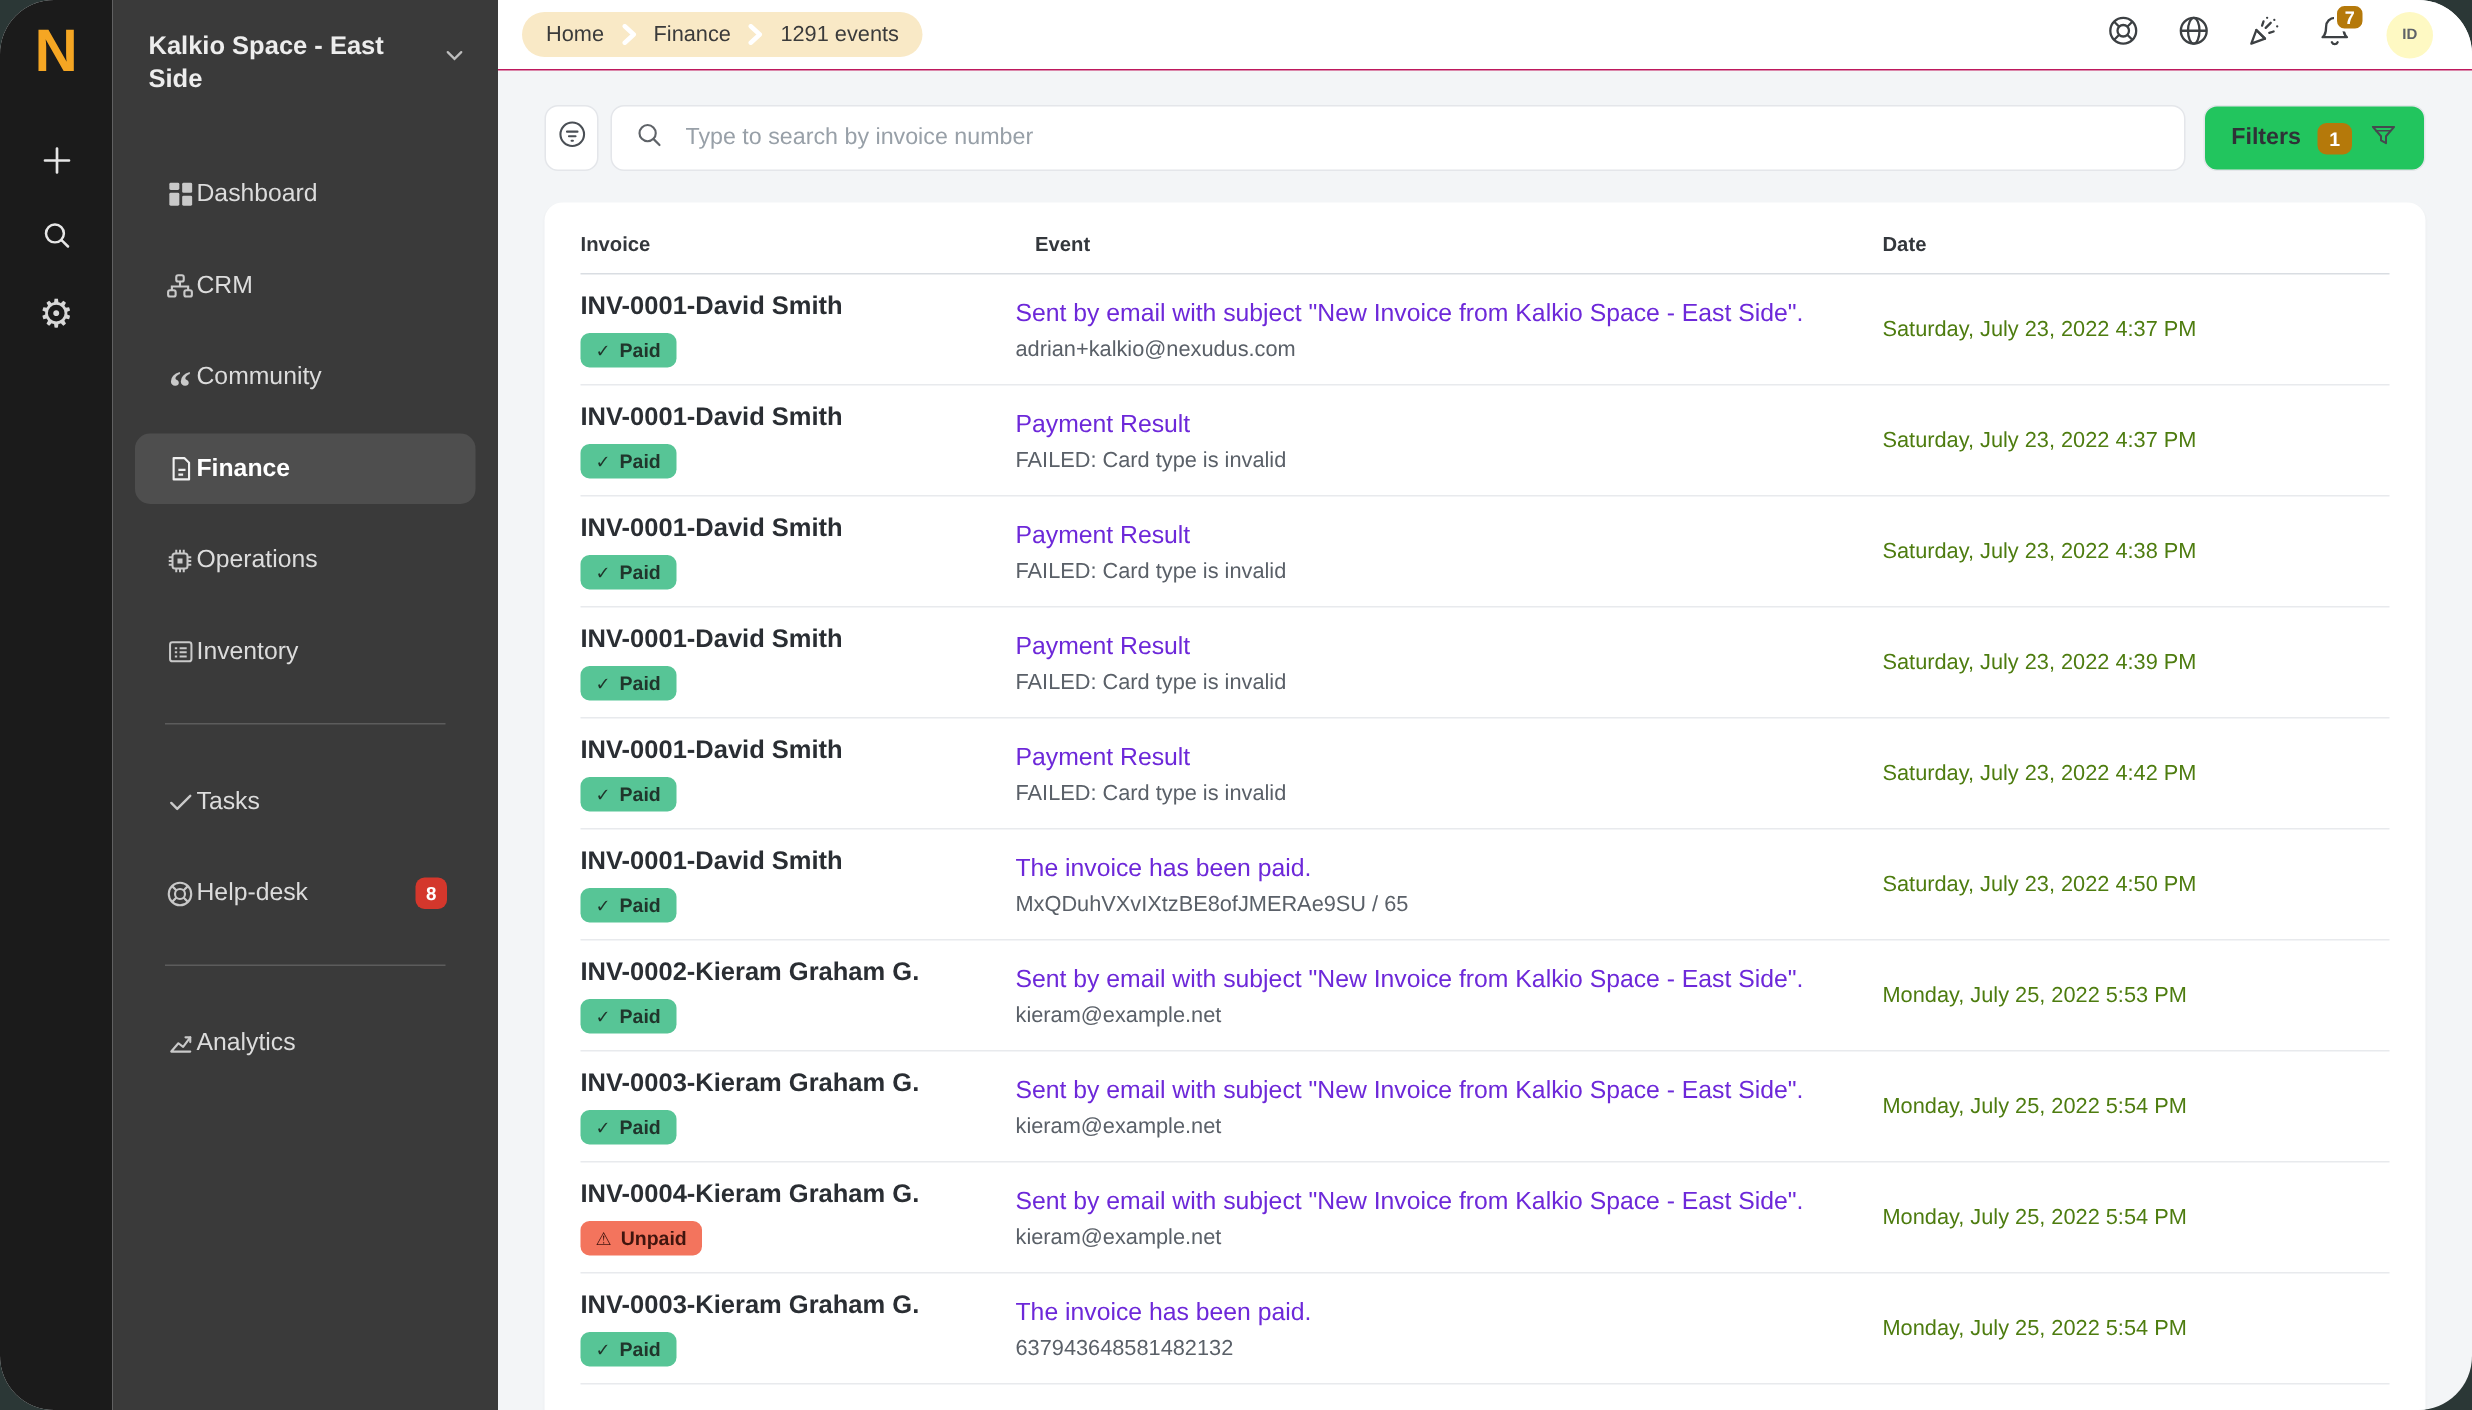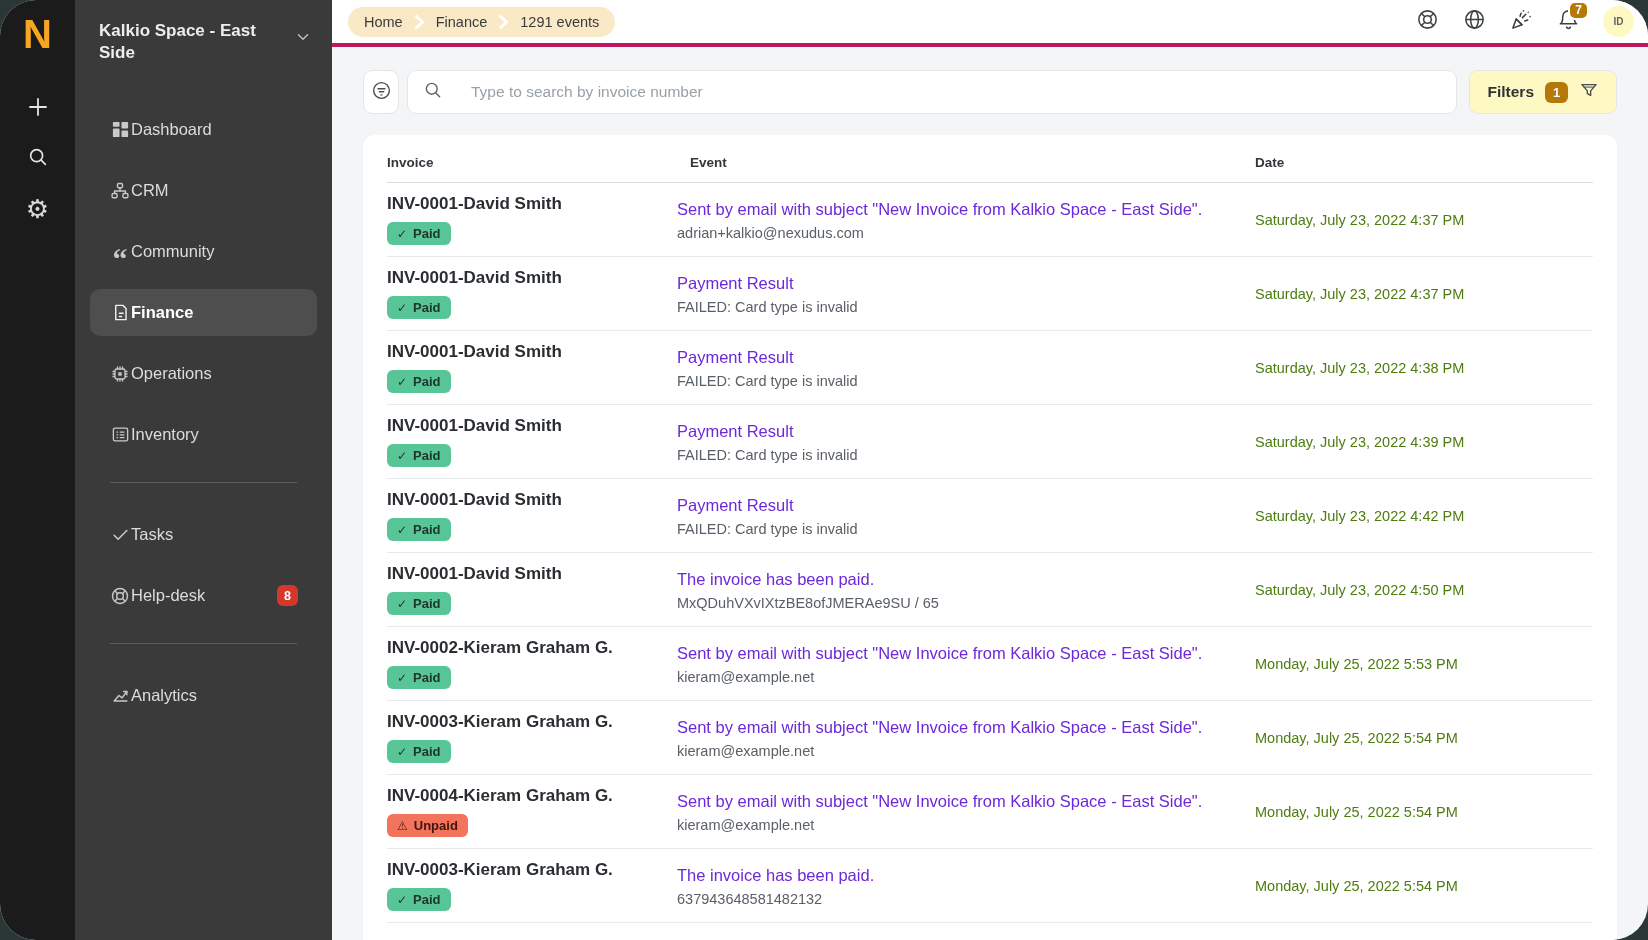--- a/index.html
+++ b/index.html
@@ -25,46 +25,46 @@
   .nav-item.active{background:#4E4E4E;color:#FFFFFF;font-weight:600;}
   .nav-icon{width:22px;height:22px;display:flex;align-items:center;justify-content:center;color:#C9C9C9;flex-shrink:0;}
   .nav-item.active .nav-icon{color:#F0F0F0;}
   .quote-glyph{font-family:"Liberation Serif","DejaVu Serif",serif;font-size:30px;font-weight:700;line-height:0.4;margin-top:14px;}
   .nav-divider{height:1px;background:#5C5C5C;margin:24px 20px 28px;}
   .sb-badge{margin-left:auto;background:#D4372C;color:#fff;min-width:21px;height:21px;border-radius:6px;
     font-size:12.5px;font-weight:700;display:flex;align-items:center;justify-content:center;padding:0 5px;}
 
   
   .content{flex:1;display:flex;flex-direction:column;min-width:0;}
-  .topbar{height:47px;background:#FFFFFF;border-bottom:4px solid #be185d;display:flex;align-items:center;
-    padding:0 14px 0 16px;flex-shrink:0;}
+  .topbar{height:47px;background:#FFFFFF;border-bottom:1px solid #be185d;display:flex;align-items:center;
+    padding:0 26px 0 16px;flex-shrink:0;}
   .breadcrumb{display:flex;align-items:center;gap:11px;background:#F9E9C6;border-radius:16px;height:30px;
     padding:0 16px;font-size:14.5px;color:#3B3B3B;font-weight:500;}
   .crumb{cursor:pointer;white-space:nowrap;}
   .crumb-sep{display:flex;color:#FFFFFF;}
   .topbar-right{margin-left:auto;display:flex;align-items:center;gap:23px;}
   .tb-icon{width:24px;height:24px;display:flex;align-items:center;justify-content:center;color:#3C4043;cursor:pointer;position:relative;}
   .bell-badge{position:absolute;top:-9px;right:-9px;background:#B5790A;color:#fff;border-radius:7px;
     min-width:21px;height:19px;font-size:12px;font-weight:700;display:flex;align-items:center;justify-content:center;
     padding:0 4px;border:2px solid #fff;}
   .avatar{width:31px;height:31px;border-radius:50%;background:#fef9c3;color:#5F6368;font-size:10px;font-weight:700;
     display:flex;align-items:center;justify-content:center;cursor:pointer;}
 
   
   .page-body{flex:1;display:flex;flex-direction:column;padding:23px 31px 0;min-height:0;}
   .controls{display:flex;gap:8px;margin-bottom:21px;flex-shrink:0;}
   .icon-btn{width:36px;height:44px;background:#fff;border:1px solid #E4E6EA;border-radius:9px;
     display:flex;align-items:center;justify-content:center;color:#4A4F55;cursor:pointer;}
   .search-box{flex:1;height:44px;background:#fff;border:1px solid #E4E6EA;border-radius:9px;
-    display:flex;align-items:center;gap:26px;padding:0 15px;margin-right:4px;}
+    display:flex;align-items:center;gap:12px;padding:0 15px;margin-right:4px;}
   .search-box svg{flex-shrink:0;color:#5F6368;}
   .search-box input{border:none;outline:none;flex:1;font-size:15.5px;color:#333;background:transparent;
     font-family:"Liberation Sans","DejaVu Sans",sans-serif;}
   .search-box input::placeholder{color:#98A0A8;}
-  .filters-btn{height:44px;background:#fef9c3;border:1px solid #E4E6EA;border-radius:9px;display:flex;align-items:center;
+  .filters-btn{height:44px;background:#22c55e;border:1px solid #E4E6EA;border-radius:9px;display:flex;align-items:center;
     gap:11px;padding:0 17px;cursor:pointer;}
   .filters-label{font-size:15.5px;font-weight:700;color:#2F3237;}
   .filters-badge{background:#B5790A;color:#fff;border-radius:6px;min-width:23px;height:21px;font-size:13px;font-weight:700;
     display:flex;align-items:center;justify-content:center;padding:0 5px;}
   .funnel{color:#45494E;}
 
   
   .table-card{background:#fff;border-radius:12px 12px 0 0;padding:4px 24px 0;flex:1;overflow:hidden;
     box-shadow:0 1px 2px rgba(20,30,40,.04);}
   .thead{display:flex;padding:16px 0 12px;border-bottom:1px solid #D9DDE2;font-size:13.5px;font-weight:700;color:#33373C;gap:13px;}

